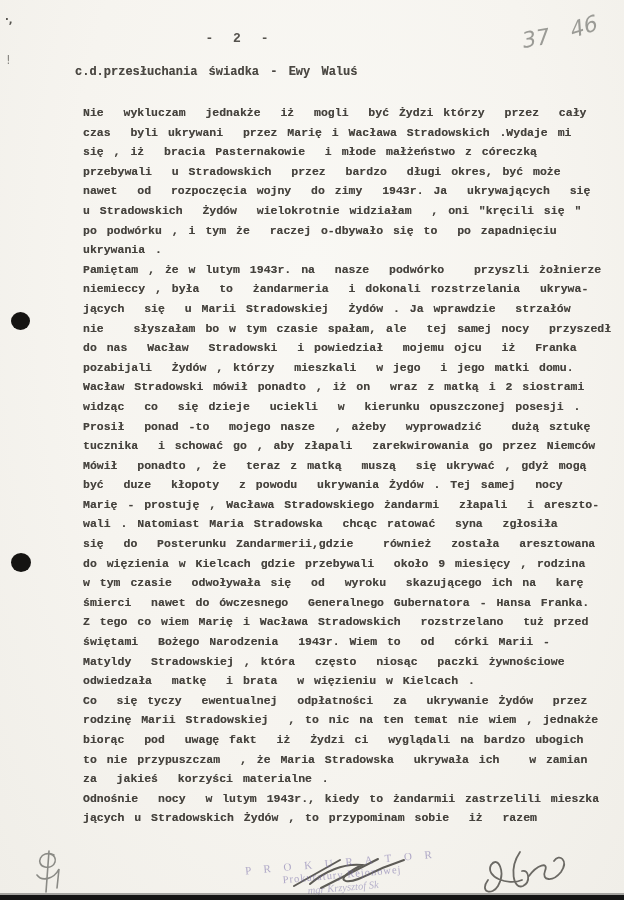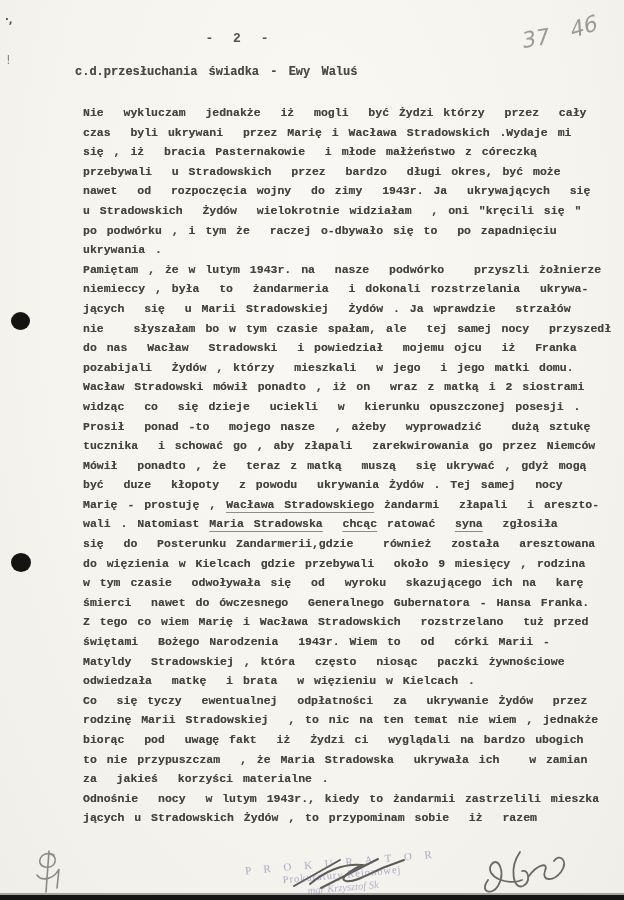--- a/index.html
+++ b/index.html
@@ -11,21 +11,20 @@
     font-family:"Liberation Mono",monospace;
   }
   
   .textblock{position:absolute;left:75px;top:103px;width:545px;margin-left:8px;}
   .line{
     font:700 11.5px/19.6px "Liberation Mono",monospace;
     color:#45423d;white-space:pre;word-spacing:3px;letter-spacing:0px;
     text-shadow:0 0 0.6px rgba(70,66,60,.55);
   }
   .hand-underline{
-    text-decoration:underline;
     text-decoration-thickness:1.3px;
     text-underline-offset:3.5px;
     text-decoration-color:#8e8e87;
   }
   .pagenum{
     position:absolute;left:0;top:31px;width:480px;text-align:center;
     font:700 13px "Liberation Mono",monospace;color:#56534e;letter-spacing:6px;
   }
   .headerline{
     position:absolute;left:75px;top:57px;

